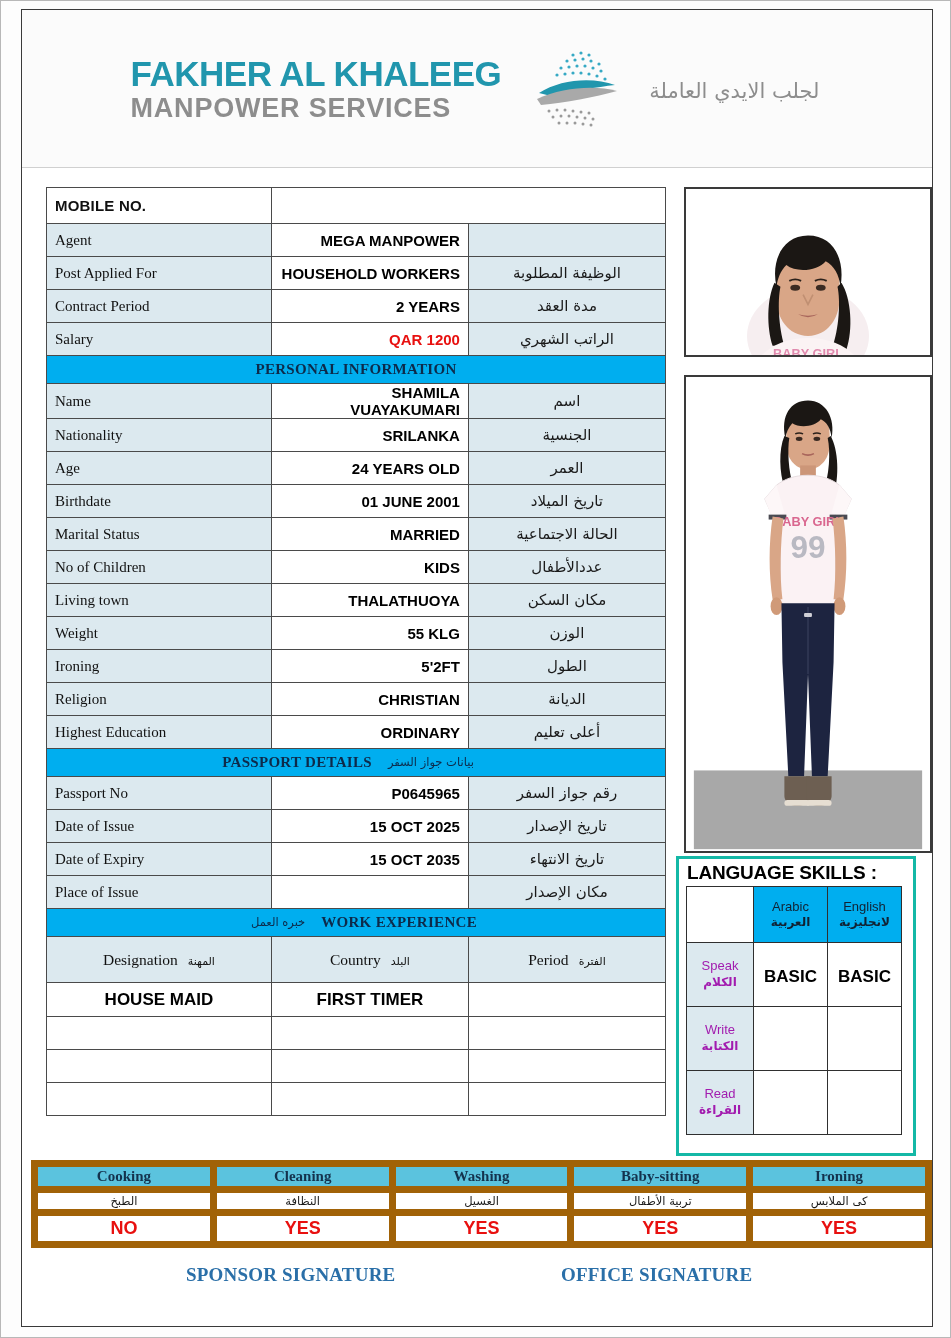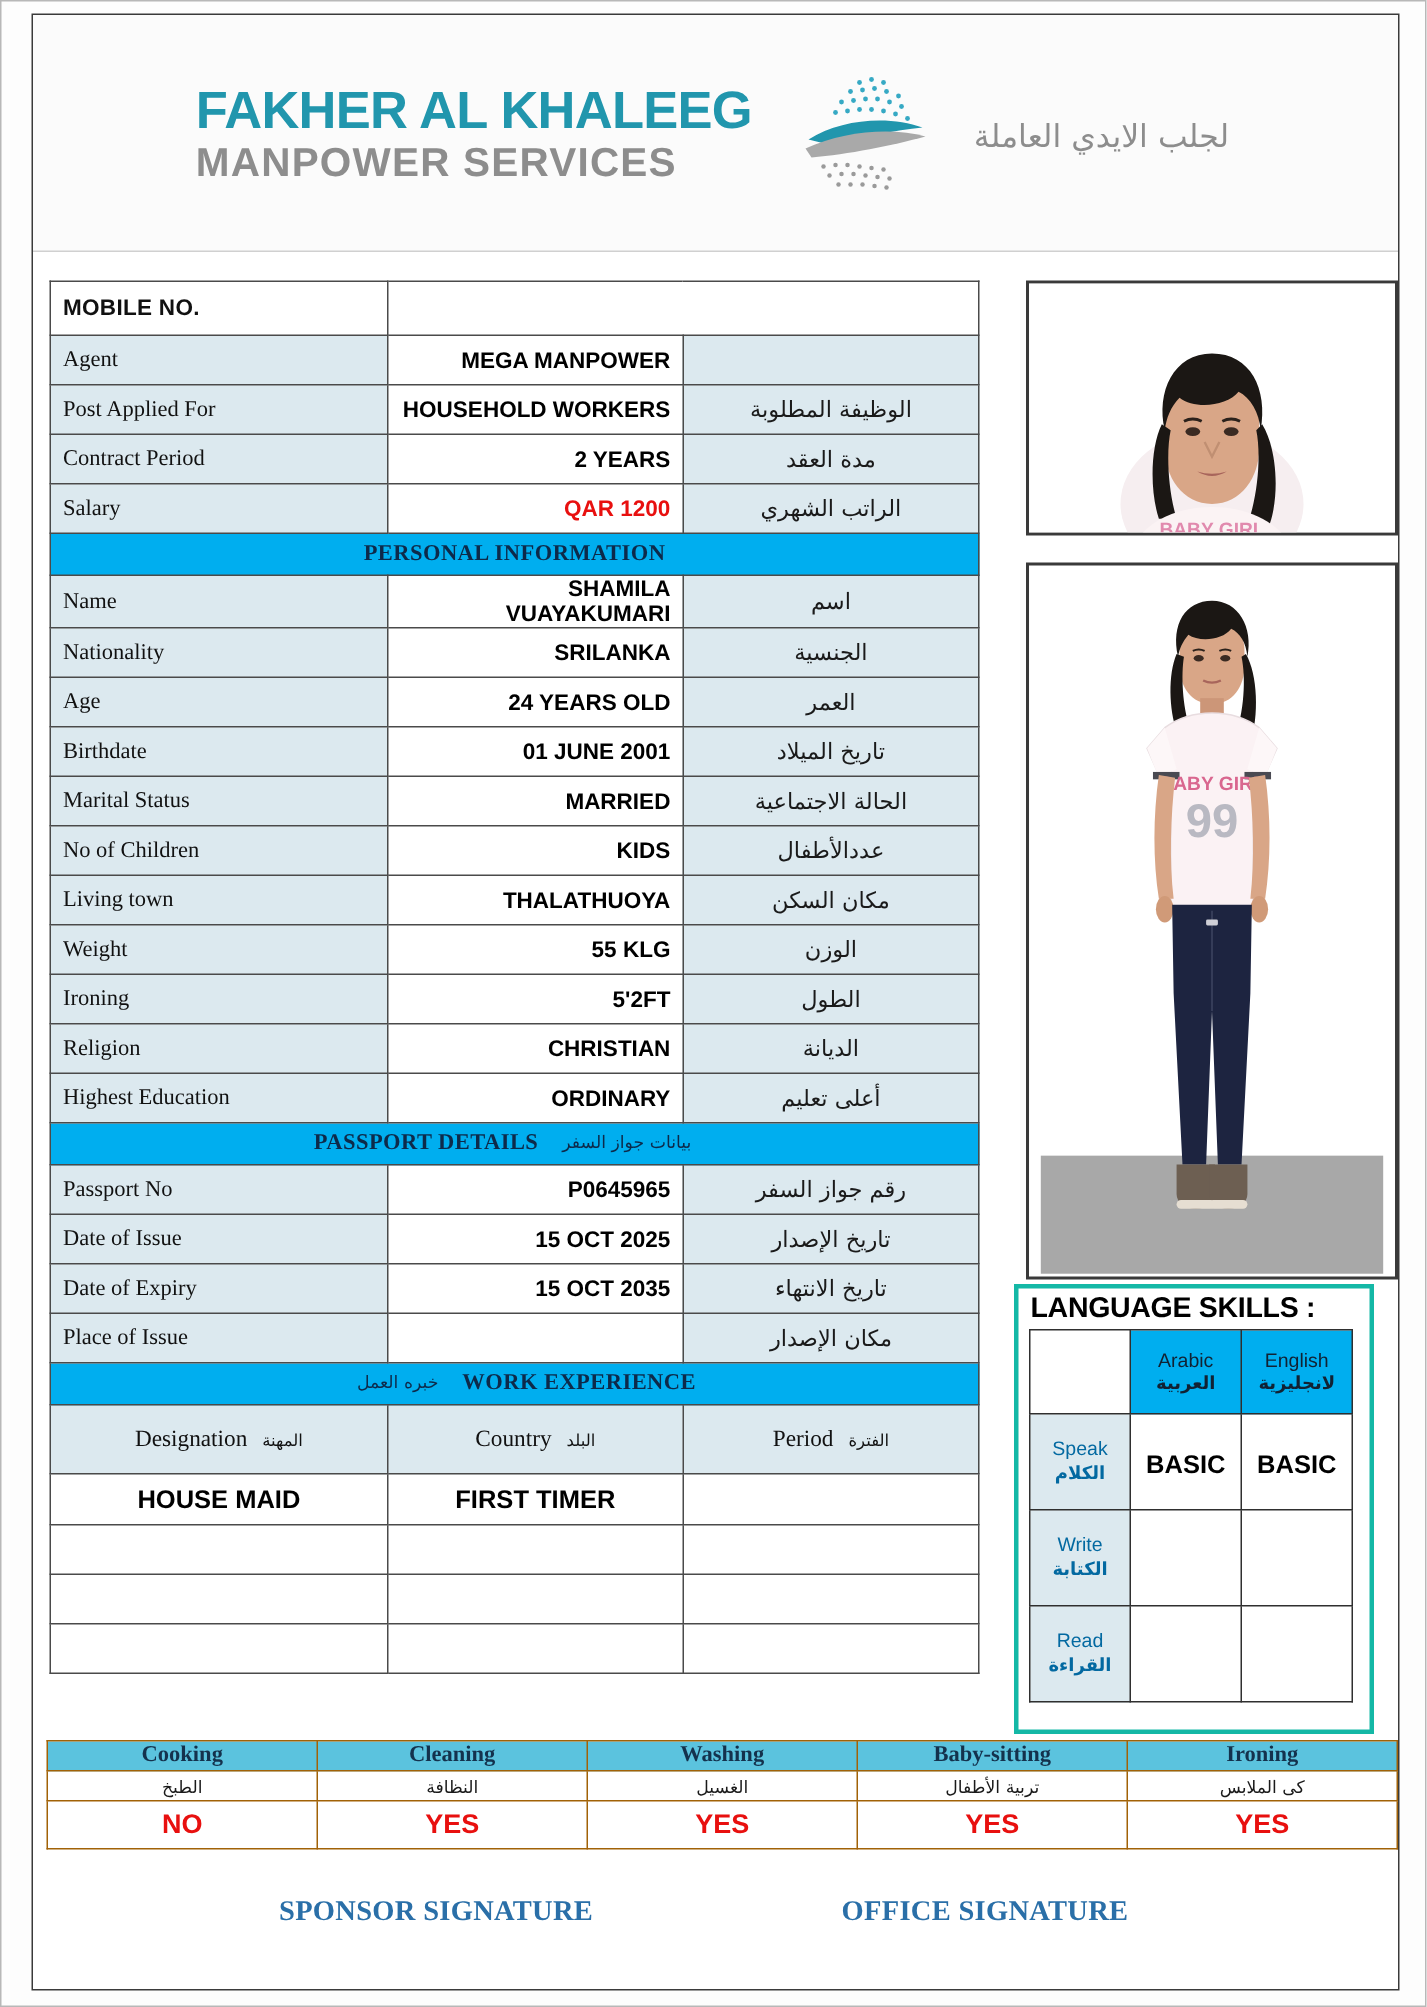--- a/index.html
+++ b/index.html
@@ -96,21 +96,21 @@
     font-size: 21px;
     color: #8d8d8d;
     letter-spacing: 1px;
     white-space: nowrap;
     margin-top: 6px;
   }
 
   
   .main-table {
     position: absolute;
-    left: 11px;
+    left: 24px;
     top: 177px;
     width: 620px;
     border-collapse: collapse;
     table-layout: fixed;
     background: #ffffff;
   }
   .main-table td {
     border: 1px solid #4a4a4a;
     padding: 0 8px;
     height: 33px;
@@ -258,21 +258,21 @@
     font-size: 13px;
     color: #123;
     line-height: 1.25;
   }
   .lg-h .ar { font-family: "DejaVu Sans", sans-serif; font-size: 12px; font-weight: bold; display: block; }
   .lg-r {
     background: #dce9ef;
     height: 64px;
     font-family: "Liberation Sans", sans-serif;
     font-size: 13px;
-    color: #0369a1;
+    color: #a21caf;
     line-height: 1.3;
   }
   .lg-r .ar { font-family: "DejaVu Sans", sans-serif; font-size: 12px; font-weight: bold; display: block; }
   .lg-v {
     background: #ffffff;
     font-family: "Liberation Sans", sans-serif;
     font-weight: bold;
     font-size: 17px;
     color: #000;
     vertical-align: top;
@@ -281,21 +281,21 @@
 
   
   .skills {
     position: absolute;
     left: 9px;
     top: 1150px;
     width: 901px;
     border-collapse: collapse;
     table-layout: fixed;
   }
-  .skills td { border: 1px solid #a16207; box-sizing: border-box; }
+  .skills td { border: 7px solid #a16207; box-sizing: border-box; }
   .sk-head {
     background: #5bc3de;
     text-align: center;
     height: 20px;
     font-family: "Liberation Serif", serif;
     font-weight: bold;
     font-size: 15px;
     color: #14324d;
   }
   .sk-ar {

